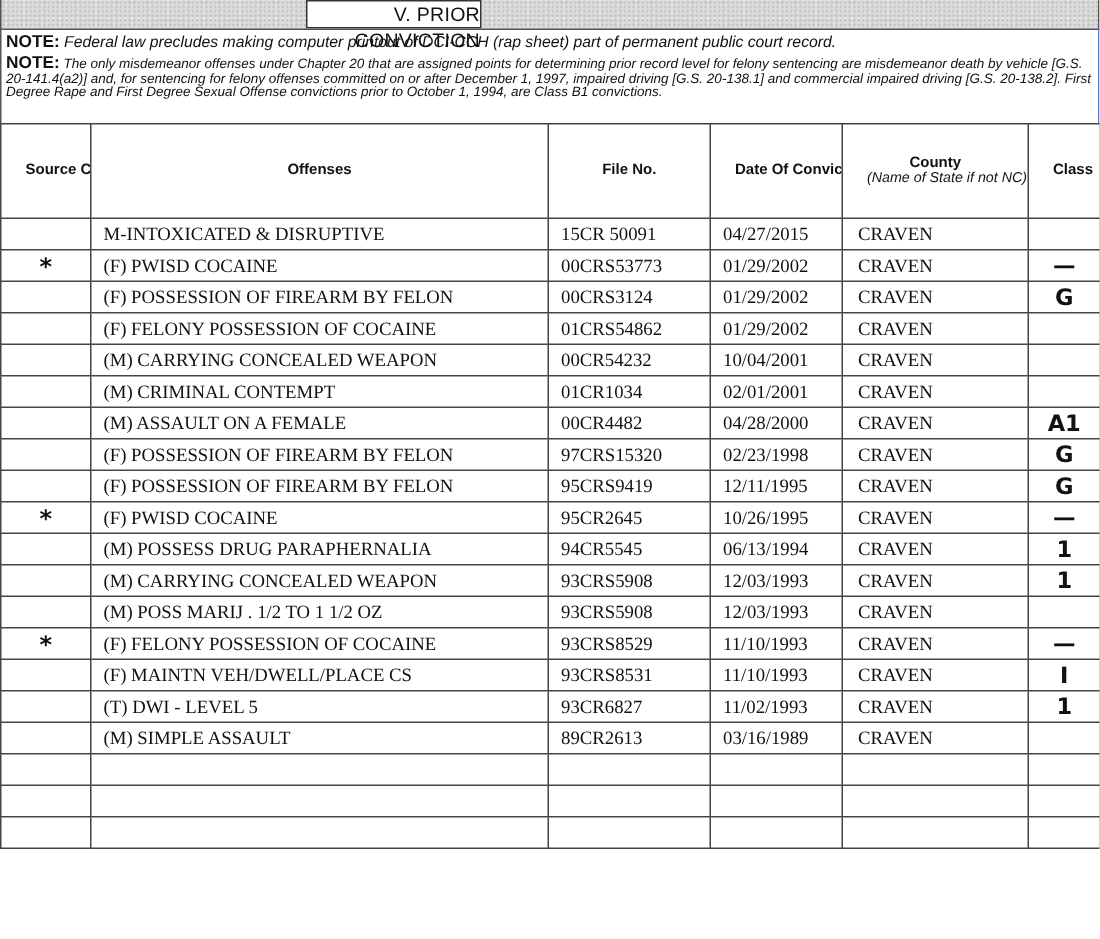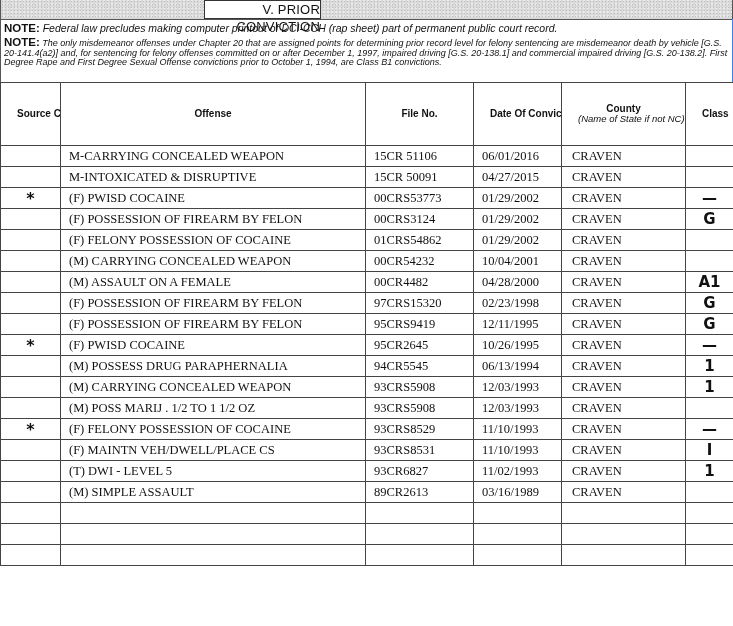--- a/index.html
+++ b/index.html
@@ -48,41 +48,33 @@
     <col style="width:60px">
     <col style="width:305px">
     <col style="width:108px">
     <col style="width:88px">
     <col style="width:124px">
     <col style="width:48px">
   </colgroup>
   <thead>
     <tr>
       <th>Source Code</th>
-      <th>Offense</th>
+      <th>Offenses</th>
       <th>File No.</th>
       <th>Date Of Conviction</th>
       <th>
         <div>County</div>
         <div class="sub">(Name of State if not NC)</div>
       </th>
       <th>Class</th>
     </tr>
   </thead>
   <tbody id="rows">
       <tr>
         <td class="src"></td>
-        <td>M-CARRYING CONCEALED WEAPON</td>
-        <td>15CR 51106</td>
-        <td>06/01/2016</td>
-        <td class="cty">CRAVEN</td>
-        <td class="cls"></td>
-      </tr>
-      <tr>
-        <td class="src"></td>
         <td>M-INTOXICATED &amp; DISRUPTIVE</td>
         <td>15CR 50091</td>
         <td>04/27/2015</td>
         <td class="cty">CRAVEN</td>
         <td class="cls"></td>
       </tr>
       <tr>
         <td class="src">*</td>
         <td>(F) PWISD COCAINE</td>
         <td>00CRS53773</td>
@@ -109,20 +101,28 @@
       <tr>
         <td class="src"></td>
         <td>(M) CARRYING CONCEALED WEAPON</td>
         <td>00CR54232</td>
         <td>10/04/2001</td>
         <td class="cty">CRAVEN</td>
         <td class="cls"></td>
       </tr>
       <tr>
         <td class="src"></td>
+        <td>(M) CRIMINAL CONTEMPT</td>
+        <td>01CR1034</td>
+        <td>02/01/2001</td>
+        <td class="cty">CRAVEN</td>
+        <td class="cls"></td>
+      </tr>
+      <tr>
+        <td class="src"></td>
         <td>(M) ASSAULT ON A FEMALE</td>
         <td>00CR4482</td>
         <td>04/28/2000</td>
         <td class="cty">CRAVEN</td>
         <td class="cls">A1</td>
       </tr>
       <tr>
         <td class="src"></td>
         <td>(F) POSSESSION OF FIREARM BY FELON</td>
         <td>97CRS15320</td>

